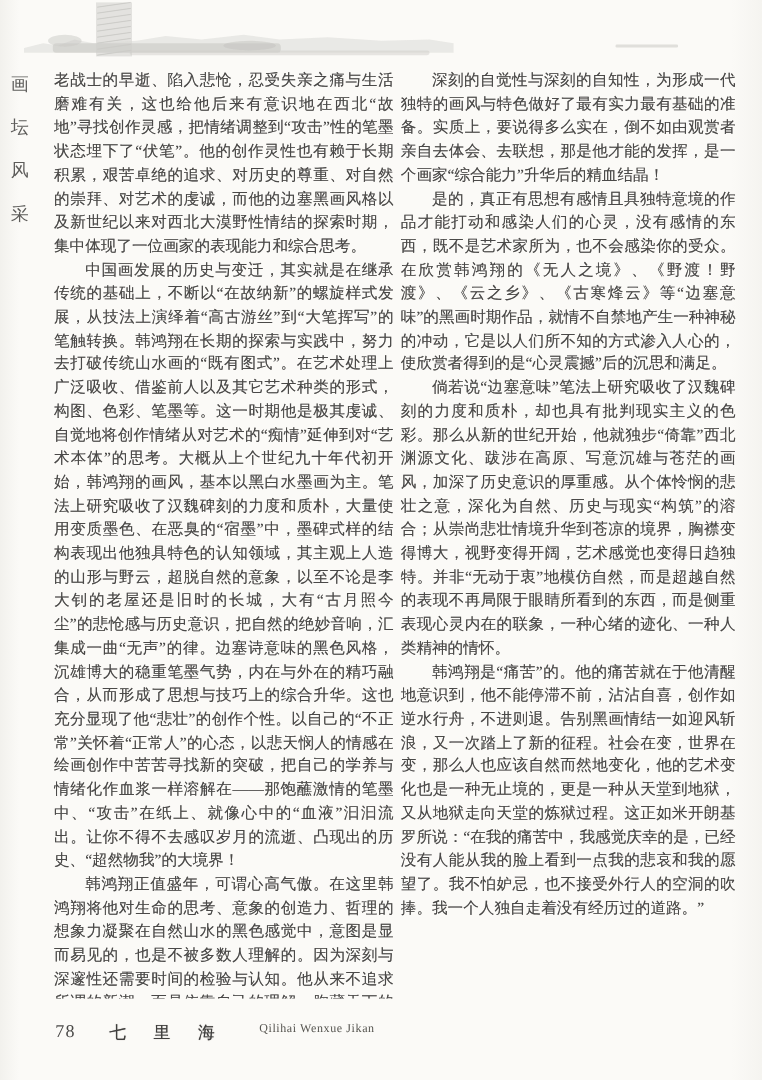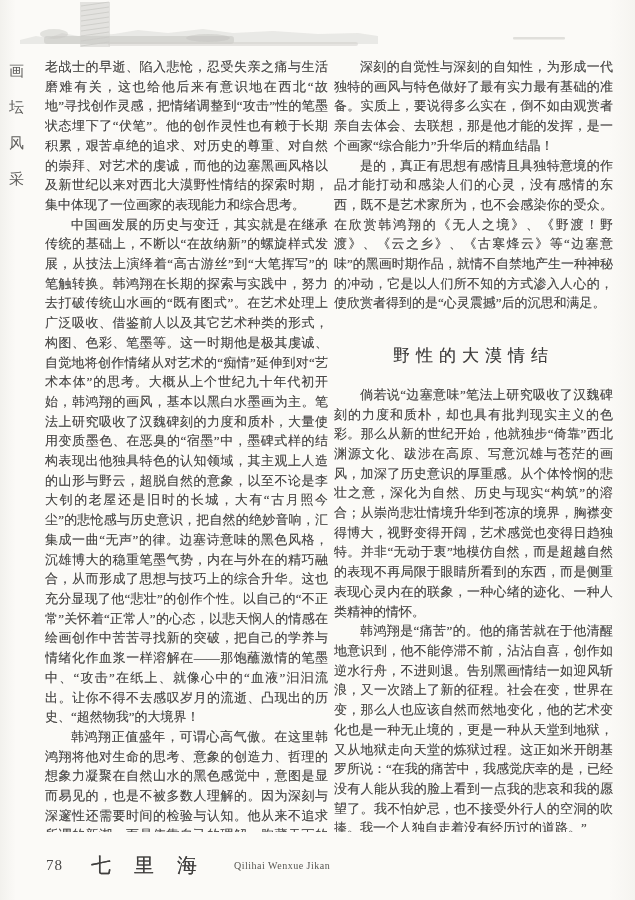--- a/index.html
+++ b/index.html
@@ -45,27 +45,27 @@
   .section-heading{
     text-align:center;
     font-size:17px;
     letter-spacing:6px;
     color:#403f3e;
     margin:33px 0 19px 0;
   }
   
   .footer{
     position:absolute;left:46px;top:852px;
-    display:flex;align-items:center;
+    display:flex;align-items:flex-start;
     color:#4a4948;
   }
   .footer .pgnum{font-size:15px;letter-spacing:1px;}
   .footer .jtitle{
     margin-left:28px;
-    font-size:20px;
+    font-size:14px;
     letter-spacing:23px;
     color:#3f3e3d;
     text-shadow:0 0 0.6px rgba(60,58,56,.8);
   }
   .footer .jpinyin{
     margin-left:14px;
     font-size:10px;
     letter-spacing:0.5px;
     color:#55544f;
     font-family:Liberation Serif, serif;
@@ -112,21 +112,20 @@
   <div class="col col-left">
     <p>老战士的早逝、陷入悲怆，忍受失亲之痛与生活磨难有关，这也给他后来有意识地在西北“故地”寻找创作灵感，把情绪调整到“攻击”性的笔墨状态埋下了“伏笔”。他的创作灵性也有赖于长期积累，艰苦卓绝的追求、对历史的尊重、对自然的崇拜、对艺术的虔诚，而他的边塞黑画风格以及新世纪以来对西北大漠野性情结的探索时期，集中体现了一位画家的表现能力和综合思考。</p>
     <p class="indent">中国画发展的历史与变迁，其实就是在继承传统的基础上，不断以“在故纳新”的螺旋样式发展，从技法上演绎着“高古游丝”到“大笔挥写”的笔触转换。韩鸿翔在长期的探索与实践中，努力去打破传统山水画的“既有图式”。在艺术处理上广泛吸收、借鉴前人以及其它艺术种类的形式，构图、色彩、笔墨等。这一时期他是极其虔诚、自觉地将创作情绪从对艺术的“痴情”延伸到对“艺术本体”的思考。大概从上个世纪九十年代初开始，韩鸿翔的画风，基本以黑白水墨画为主。笔法上研究吸收了汉魏碑刻的力度和质朴，大量使用变质墨色、在恶臭的“宿墨”中，墨碑式样的结构表现出他独具特色的认知领域，其主观上人造的山形与野云，超脱自然的意象，以至不论是李大钊的老屋还是旧时的长城，大有“古月照今尘”的悲怆感与历史意识，把自然的绝妙音响，汇集成一曲“无声”的律。边塞诗意味的黑色风格，沉雄博大的稳重笔墨气势，内在与外在的精巧融合，从而形成了思想与技巧上的综合升华。这也充分显现了他“悲壮”的创作个性。以自己的“不正常”关怀着“正常人”的心态，以悲天悯人的情感在绘画创作中苦苦寻找新的突破，把自己的学养与情绪化作血浆一样溶解在——那饱蘸激情的笔墨中、“攻击”在纸上、就像心中的“血液”汩汩流出。让你不得不去感叹岁月的流逝、凸现出的历史、“超然物我”的大境界！</p>
     <p class="indent">韩鸿翔正值盛年，可谓心高气傲。在这里韩鸿翔将他对生命的思考、意象的创造力、哲理的想象力凝聚在自然山水的黑色感觉中，意图是显而易见的，也是不被多数人理解的。因为深刻与深邃性还需要时间的检验与认知。他从来不追求所谓的新潮，而是依靠自己的理解，胸藏天下的气度，畅游山水之间，以清教徒般的虔诚之心守护着他精神的家园。倘若他在严冬培植出五颜六色的花儿让人感觉惊讶，那么，春花盛开的大同小异又怎么让人感觉花</p>
   </div>
 
   <div class="col col-right">
     <p class="indent">深刻的自觉性与深刻的自知性，为形成一代独特的画风与特色做好了最有实力最有基础的准备。实质上，要说得多么实在，倒不如由观赏者亲自去体会、去联想，那是他才能的发挥，是一个画家“综合能力”升华后的精血结晶！</p>
     <p class="indent">是的，真正有思想有感情且具独特意境的作品才能打动和感染人们的心灵，没有感情的东西，既不是艺术家所为，也不会感染你的受众。在欣赏韩鸿翔的《无人之境》、《野渡！野渡》、《云之乡》、《古寒烽云》等“边塞意味”的黑画时期作品，就情不自禁地产生一种神秘的冲动，它是以人们所不知的方式渗入人心的，使欣赏者得到的是“心灵震撼”后的沉思和满足。</p>
 
-    <div class="section-heading">野性的大漠情结</div>
 
     <p class="indent">倘若说“边塞意味”笔法上研究吸收了汉魏碑刻的力度和质朴，却也具有批判现实主义的色彩。那么从新的世纪开始，他就独步“倚靠”西北渊源文化、跋涉在高原、写意沉雄与苍茫的画风，加深了历史意识的厚重感。从个体怜悯的悲壮之意，深化为自然、历史与现实“构筑”的溶合；从崇尚悲壮情境升华到苍凉的境界，胸襟变得博大，视野变得开阔，艺术感觉也变得日趋独特。并非“无动于衷”地模仿自然，而是超越自然的表现不再局限于眼睛所看到的东西，而是侧重表现心灵内在的联象，一种心绪的迹化、一种人类精神的情怀。</p>
     <p class="indent">韩鸿翔是“痛苦”的。他的痛苦就在于他清醒地意识到，他不能停滞不前，沾沾自喜，创作如逆水行舟，不进则退。告别黑画情结一如迎风斩浪，又一次踏上了新的征程。社会在变，世界在变，那么人也应该自然而然地变化，他的艺术变化也是一种无止境的，更是一种从天堂到地狱，又从地狱走向天堂的炼狱过程。这正如米开朗基罗所说：“在我的痛苦中，我感觉庆幸的是，已经没有人能从我的脸上看到一点我的悲哀和我的愿望了。我不怕妒忌，也不接受外行人的空洞的吹捧。我一个人独自走着没有经历过的道路。”</p>
 
   </div>
 
   <div class="footer">
     <span class="pgnum">78</span>
     <span class="jtitle">七里海</span>
     <span class="jpinyin">Qilihai Wenxue Jikan</span>

